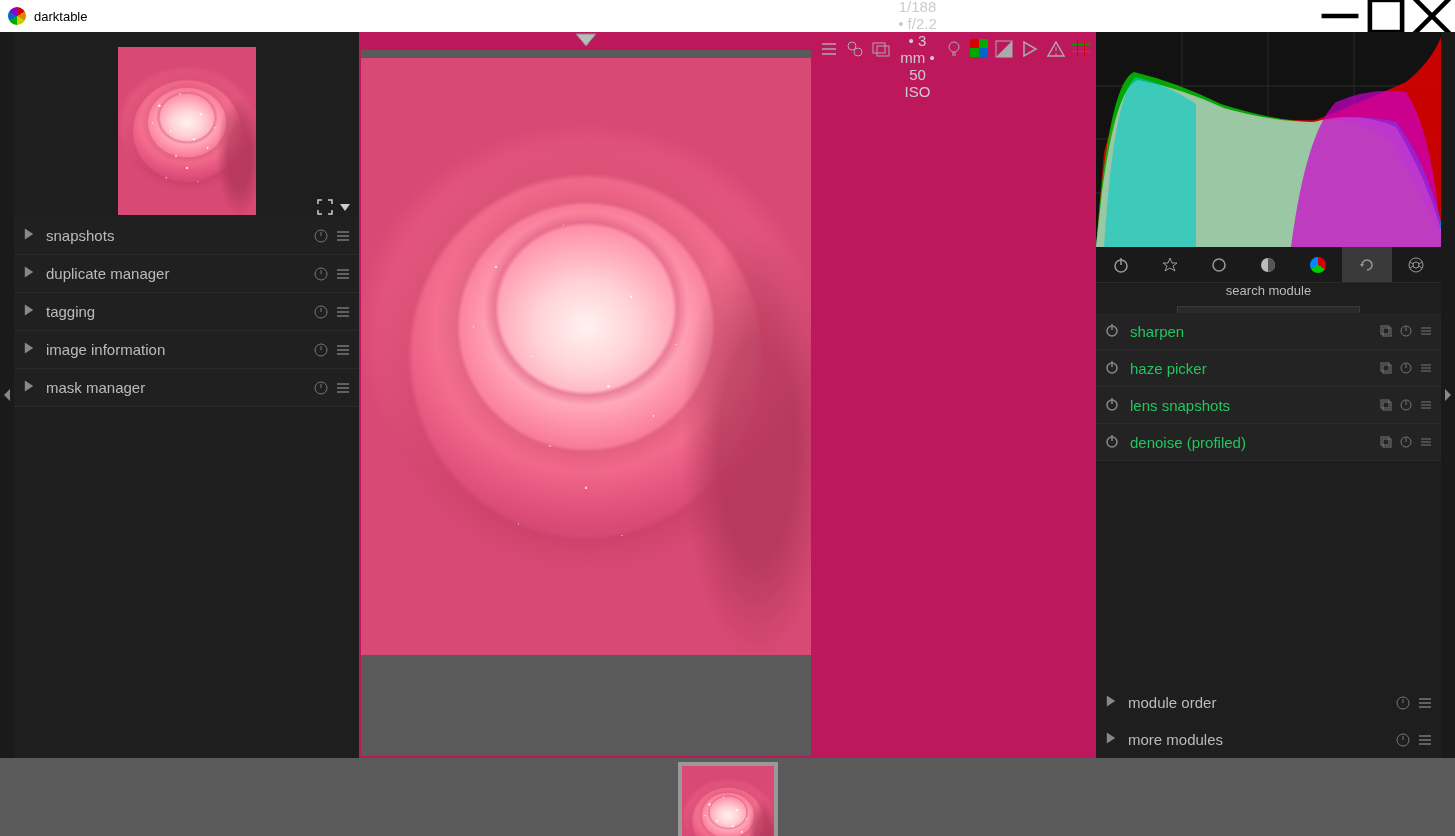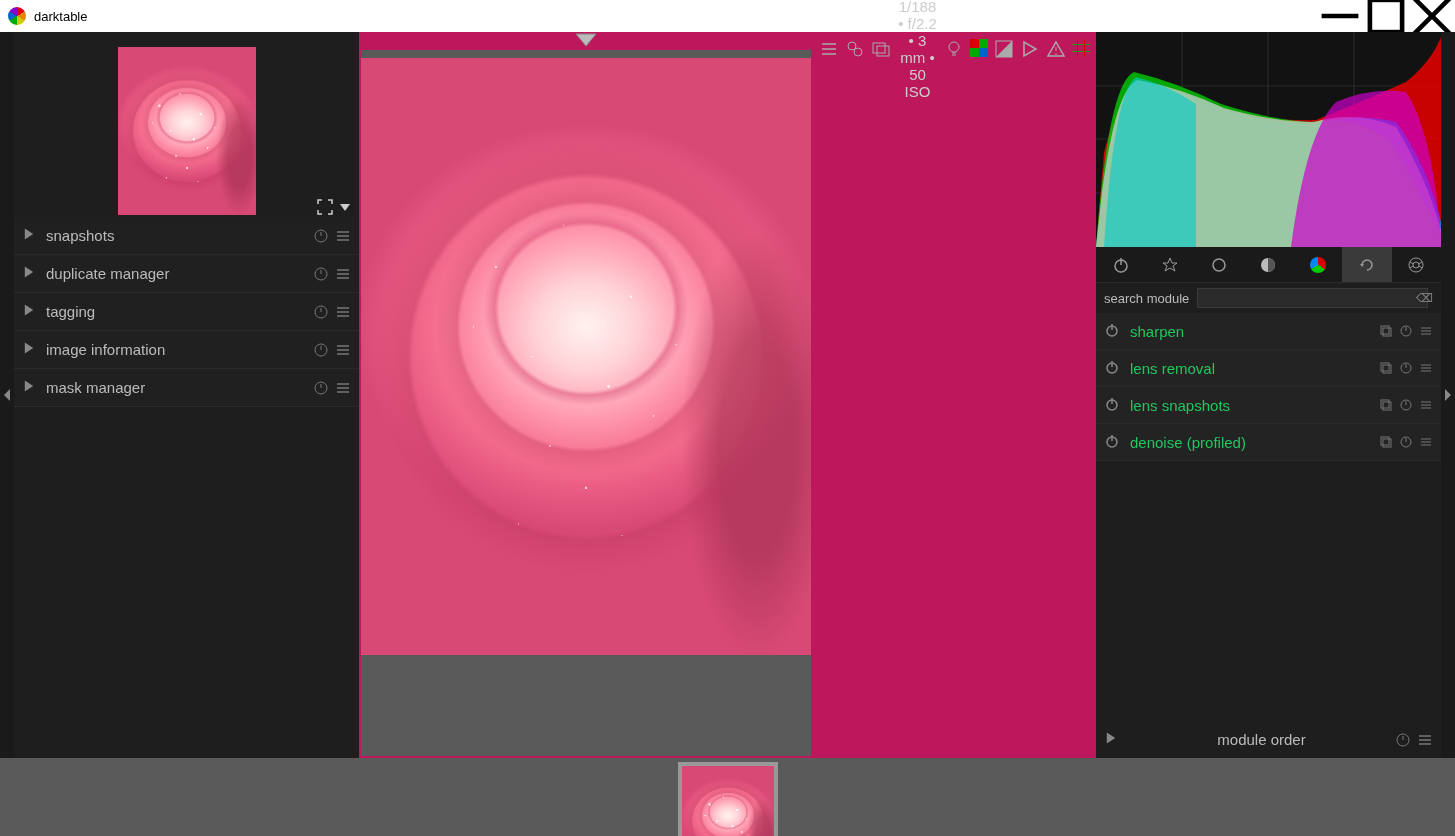--- a/index.html
+++ b/index.html
@@ -73,40 +73,40 @@
 
 .right-panel { width: 345px; background: #1e1e1e; display: flex; flex-direction: column; }
 .histogram { height: 215px; background: #121212; position: relative; overflow: hidden; }
 .module-tabs { height: 36px; display: flex; background: #1a1a1a; border-bottom: 1px solid #2a2a2a; }
 .module-tabs .tab { flex: 1; display: flex; align-items: center; justify-content: center; }
 .module-tabs .tab.active { background: #3a3a3a; }
 .module-tabs svg { width: 18px; height: 18px; color: #999; }
 .rgb-circle { width:16px; height:16px; border-radius:50%;
   background: conic-gradient(#d00 0 120deg,#0c0 120deg 240deg,#08f 240deg 360deg); }
 
-.search-row { height: 30px; display: flex; align-items: center; padding: 0 8px; gap: 8px; background: #1e1e1e; }
+.search-row { height: 30px; display: flex; align-items: center; padding: 0 8px; gap: 8px; background: #1e1e1e; flex-direction: column; }
 .search-row .lbl { font-size: 13px; color: #bbb; white-space: nowrap; }
 .search-row input {
   flex: 1; height: 20px; background: #2a2a2a; border: 1px solid #3a3a3a;
   color: #ccc; font-size: 12px; padding: 0 20px 0 6px;
 }
 .search-row .clear { margin-left: -20px; color: #888; font-size: 12px; pointer-events: none; }
 
 .module-list { flex: 1; }
 .module-item {
   height: 37px; display: flex; align-items: center; padding: 0 8px;
   border-bottom: 1px solid #2a2a2a; background: #232323;
 }
 .module-item .pwr { width: 16px; margin-right: 10px; color: #888; }
 .module-item .name { flex: 1; font-size: 15px; color: #22c55e; }
 .module-item .mctrls { display: flex; gap: 6px; color: #777; }
 .module-item .mctrls svg { width: 14px; height: 14px; }
 
 .right-bottom { }
-.right-bottom .panel-header { background: #1e1e1e; text-align: center; }
+.right-bottom .panel-header { background: #1e1e1e; }
 
 
 .filmstrip { height: 131px; background: #5a5a5a; display: flex; justify-content: center; align-items: flex-start; position: relative; padding-top: 4px; }
 .filmstrip-thumb { width: 100px; height: 118px; background: #999; padding: 4px; }
 .filmstrip-thumb .inner { width: 100%; height: 100%; }
 .filmstrip-tri { position: absolute; bottom: 0; left: 50%; transform: translateX(-50%); }
 
 
 .rose-img {
   width: 100%; height: 100%;
@@ -434,21 +434,21 @@
               <line x1="2" y1="7" x2="12" y2="7" stroke="currentColor"></line>
               <line x1="2" y1="10" x2="12" y2="10" stroke="currentColor"></line>
             </svg>
           </span>
       </div>
       <div class="module-item">
         <span class="pwr"><svg viewBox="0 0 16 16">
               <circle cx="8" cy="9" r="5" fill="none" stroke="currentColor" stroke-width="1.5"></circle>
               <line x1="8" y1="2" x2="8" y2="8" stroke="currentColor" stroke-width="1.5"></line>
             </svg></span>
-        <span class="name">lens removal</span>
+        <span class="name">haze picker</span>
         <span class="mctrls">
             <svg viewBox="0 0 14 14">
               <rect x="2" y="2" width="8" height="8" fill="none" stroke="currentColor"></rect>
               <rect x="4" y="4" width="8" height="8" fill="none" stroke="currentColor"></rect>
             </svg>
             <svg viewBox="0 0 14 14">
               <circle cx="7" cy="7" r="5" fill="none" stroke="currentColor"></circle>
               <line x1="7" y1="3" x2="7" y2="7" stroke="currentColor"></line>
             </svg>
             <svg viewBox="0 0 14 14">
@@ -515,20 +515,37 @@
               <circle cx="8" cy="8" r="6" fill="none" stroke="currentColor"></circle>
               <line x1="8" y1="4" x2="8" y2="8" stroke="currentColor"></line>
             </svg>
             <svg viewBox="0 0 16 16">
               <line x1="2" y1="4" x2="14" y2="4" stroke="currentColor" stroke-width="1.5"></line>
               <line x1="2" y1="8" x2="14" y2="8" stroke="currentColor" stroke-width="1.5"></line>
               <line x1="2" y1="12" x2="14" y2="12" stroke="currentColor" stroke-width="1.5"></line>
             </svg>
           </span>
       </div>
+      <div class="panel-header">
+        <span class="tri"><svg viewBox="0 0 10 10">
+              <polygon points="2,1 2,9 8,5" fill="currentColor"></polygon>
+            </svg></span>
+        <span class="label">more modules</span>
+        <span class="ctrls">
+            <svg viewBox="0 0 16 16">
+              <circle cx="8" cy="8" r="6" fill="none" stroke="currentColor"></circle>
+              <line x1="8" y1="4" x2="8" y2="8" stroke="currentColor"></line>
+            </svg>
+            <svg viewBox="0 0 16 16">
+              <line x1="2" y1="4" x2="14" y2="4" stroke="currentColor" stroke-width="1.5"></line>
+              <line x1="2" y1="8" x2="14" y2="8" stroke="currentColor" stroke-width="1.5"></line>
+              <line x1="2" y1="12" x2="14" y2="12" stroke="currentColor" stroke-width="1.5"></line>
+            </svg>
+          </span>
+      </div>
     </div>
   </div>
 
   <div class="edge-right">
     <svg viewBox="0 0 10 16">
         <polygon points="2,2 2,14 8,8" fill="#888"></polygon>
       </svg>
   </div>
 </div>
 

